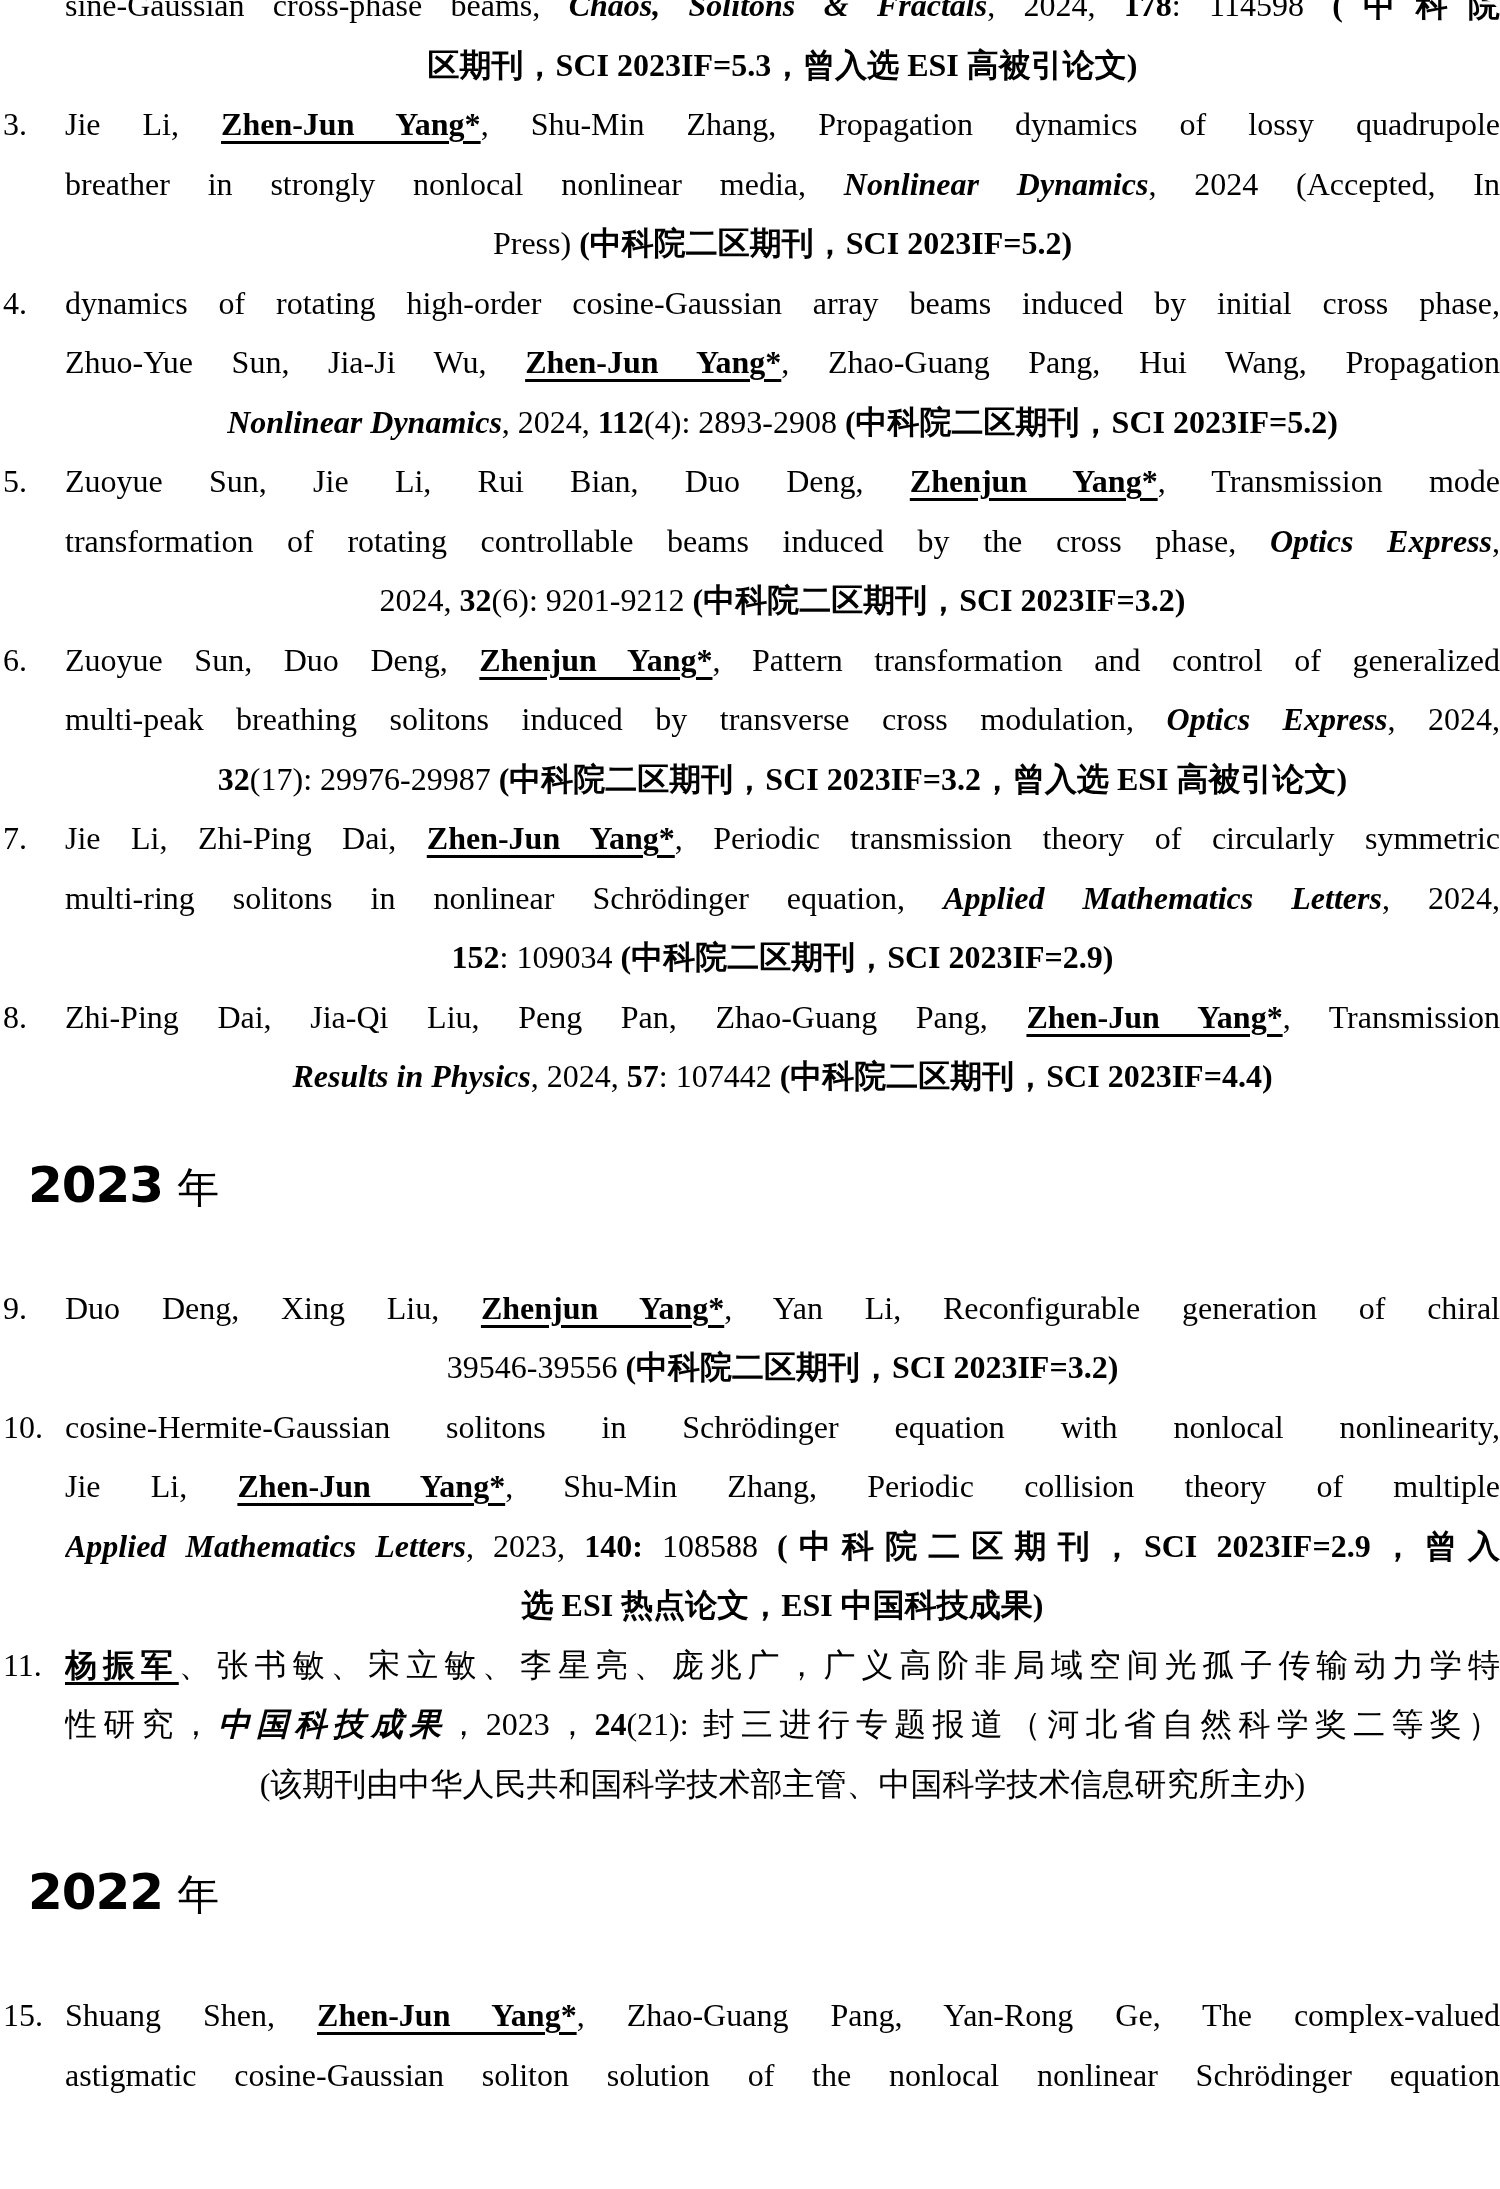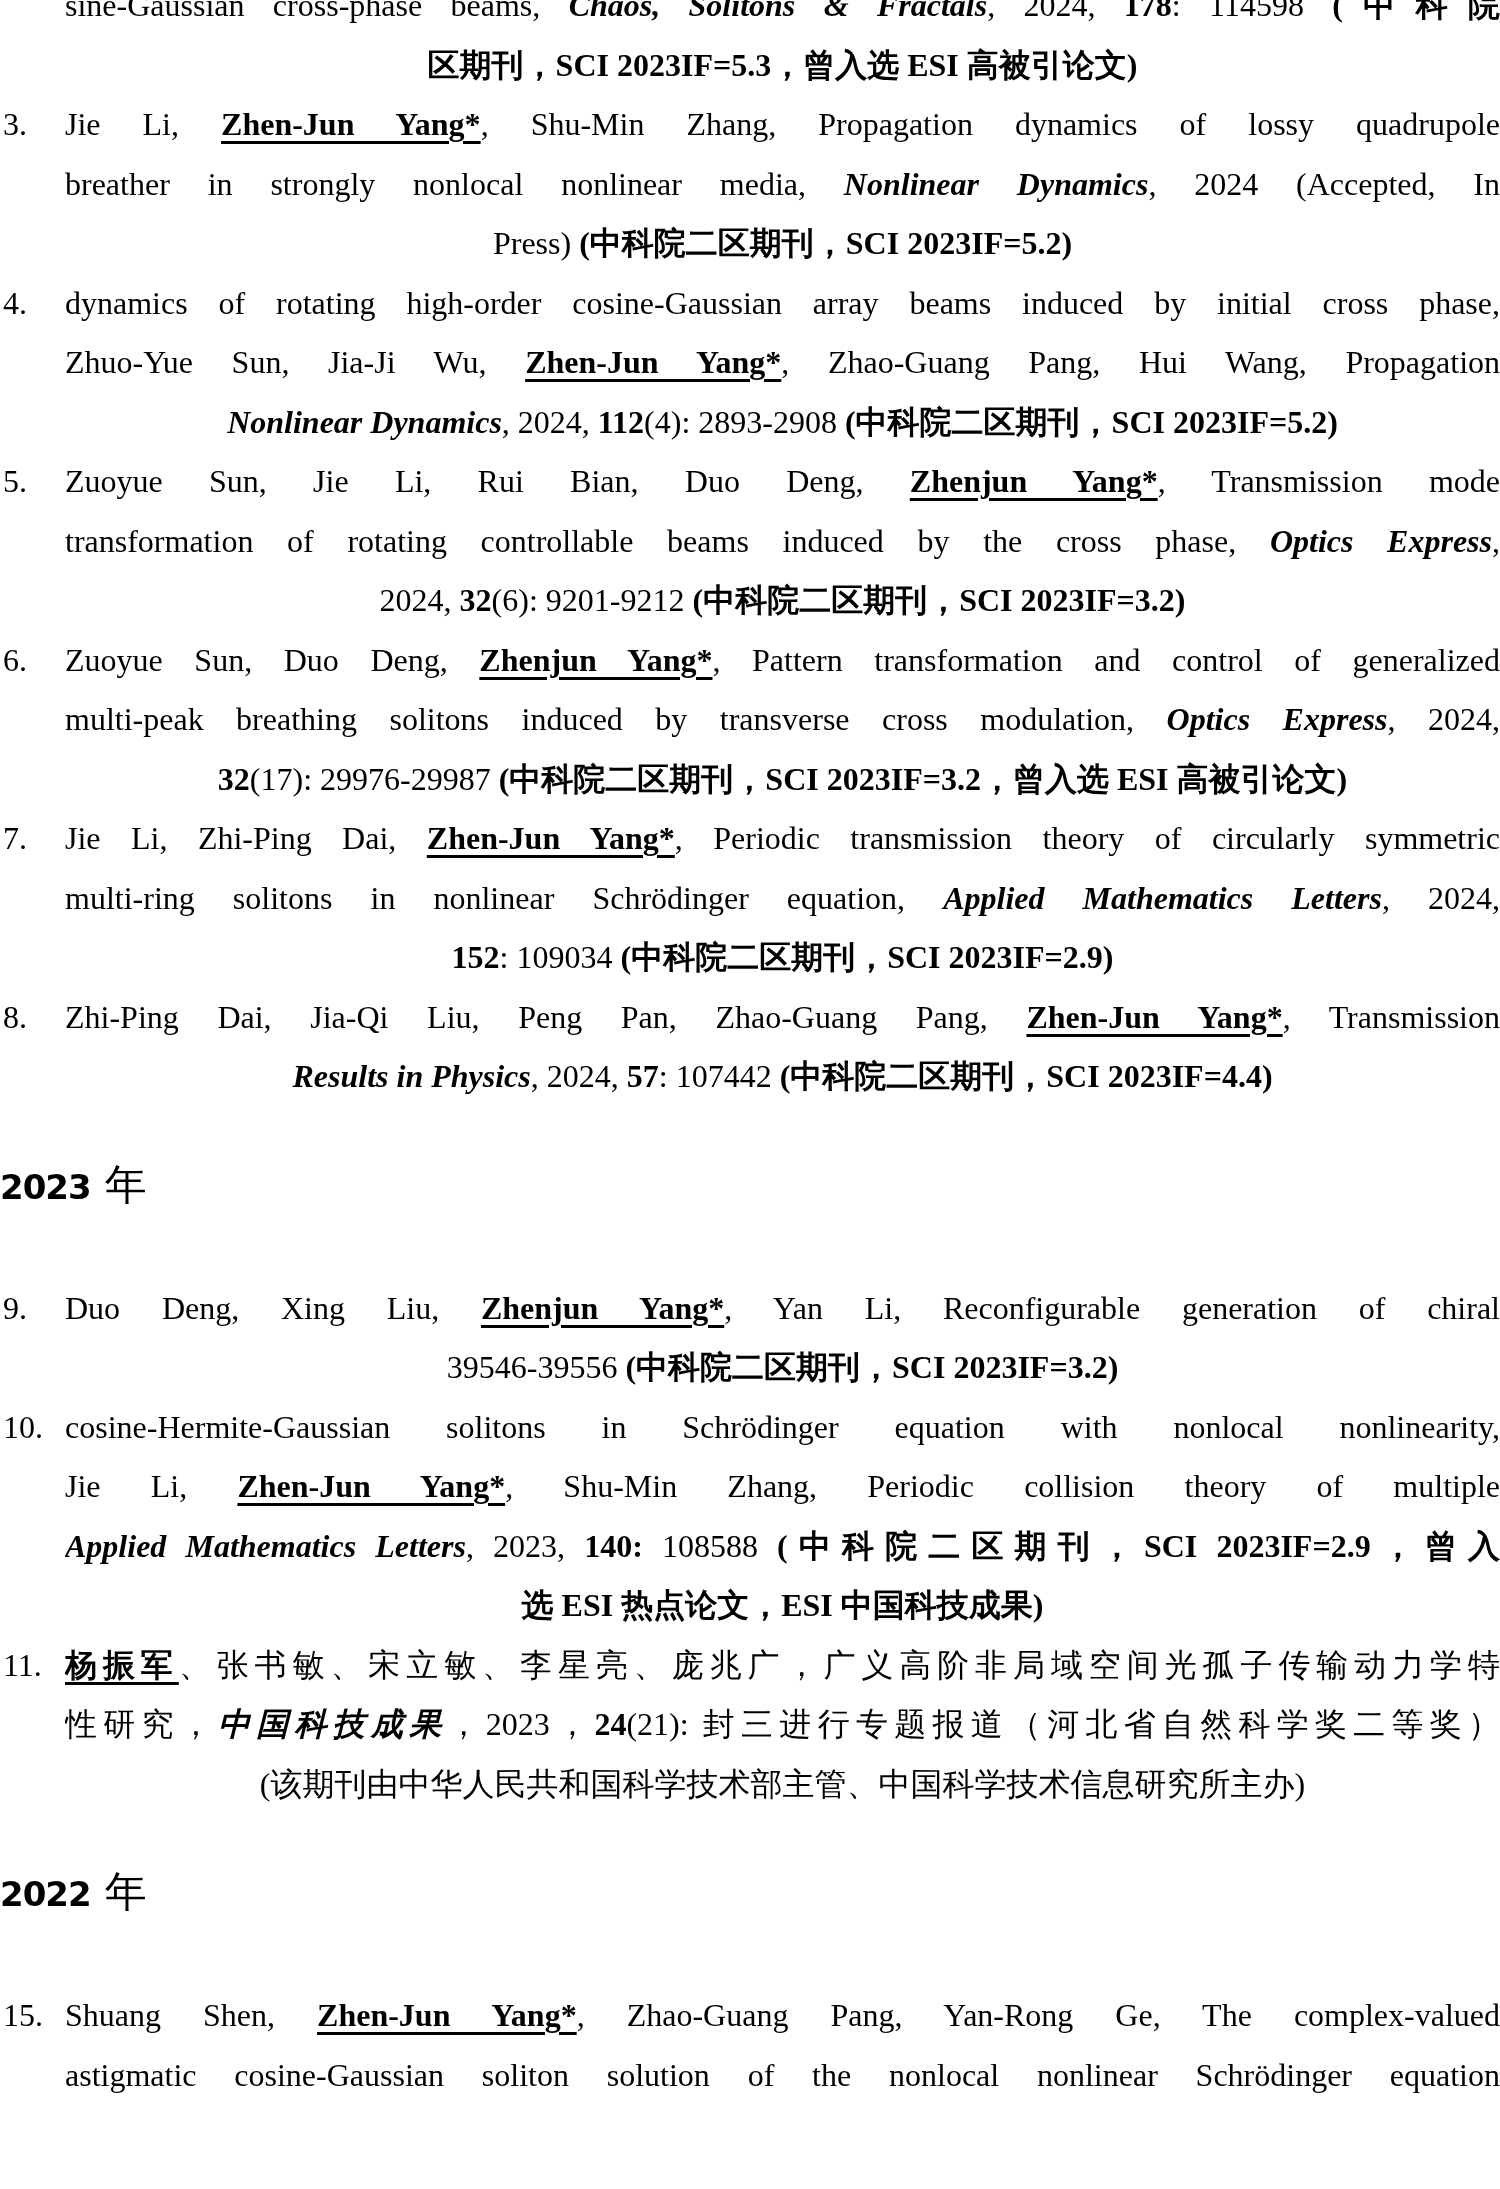--- a/index.html
+++ b/index.html
@@ -5,20 +5,21 @@
   html,body{margin:0;padding:0;background:#ffffff;}
   .page{
     position:relative;
     width:1500px;
     height:2189px;
     overflow:hidden;
     background:#ffffff;
     color:#000000;
     font-family:"Liberation Serif","DejaVu Serif",serif;
     font-size:32px;
+    border-radius:17px;
   }
   #doc{position:absolute;left:0;top:0;width:1500px;}
   .ref{position:relative;padding-left:65px;margin:0;}
   .ref.first{margin-top:-24px;}
   .num{
     position:absolute;left:3px;top:0;
     line-height:59.5px;
     font-weight:normal;
   }
   .ln{
@@ -43,22 +44,23 @@
   }
   .yh{
     margin:50px 0 66px 0;
     height:56px;
     line-height:56px;
     white-space:nowrap;
   }
   .yh-num{
     font-family:"DejaVu Sans","Liberation Sans",sans-serif;
     font-weight:bold;
-    font-size:34px;
+    font-size:50px;
     letter-spacing:-1px;
+    padding-left:28px;
   }
   .yh-cn{
     font-family:"Liberation Serif","DejaVu Serif",serif;
     font-weight:normal;
     font-size:42px;
     margin-left:14px;
   }
 </style>
 </head>
 <body>

